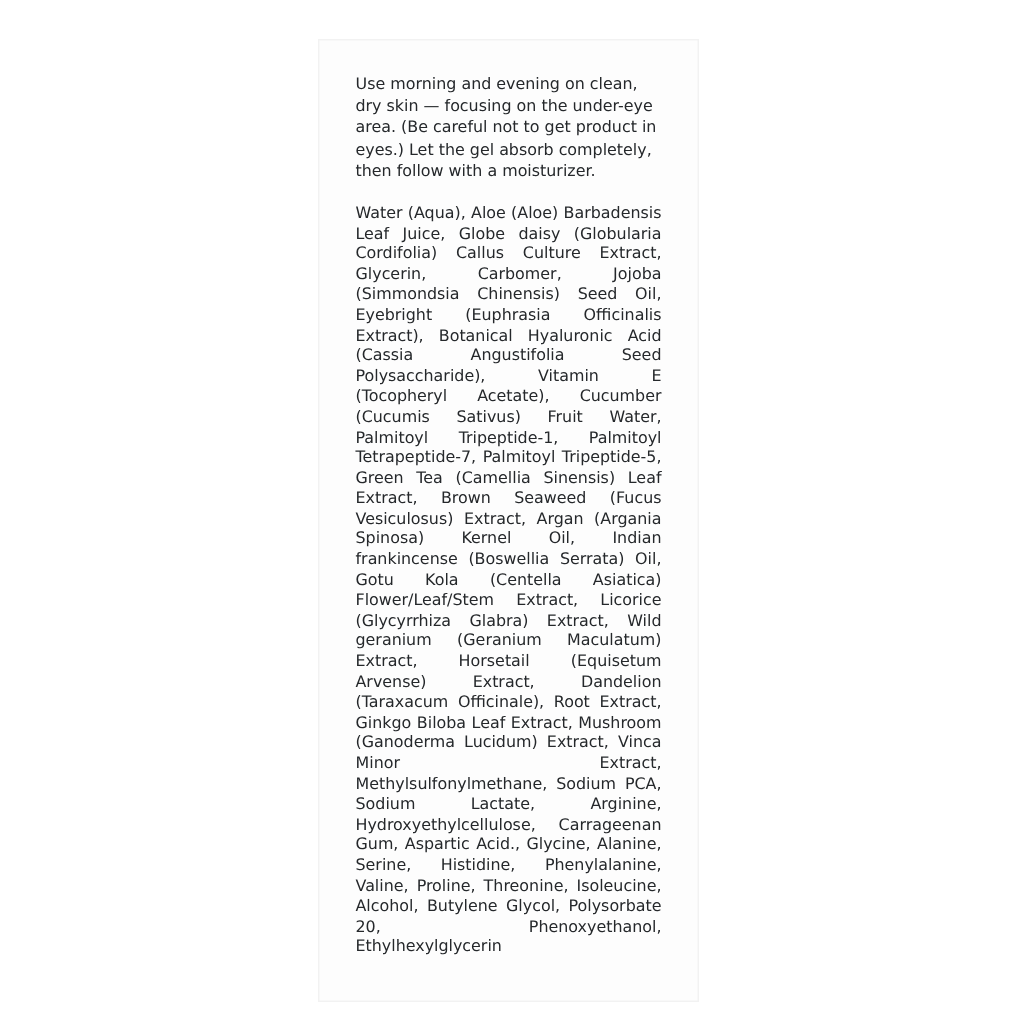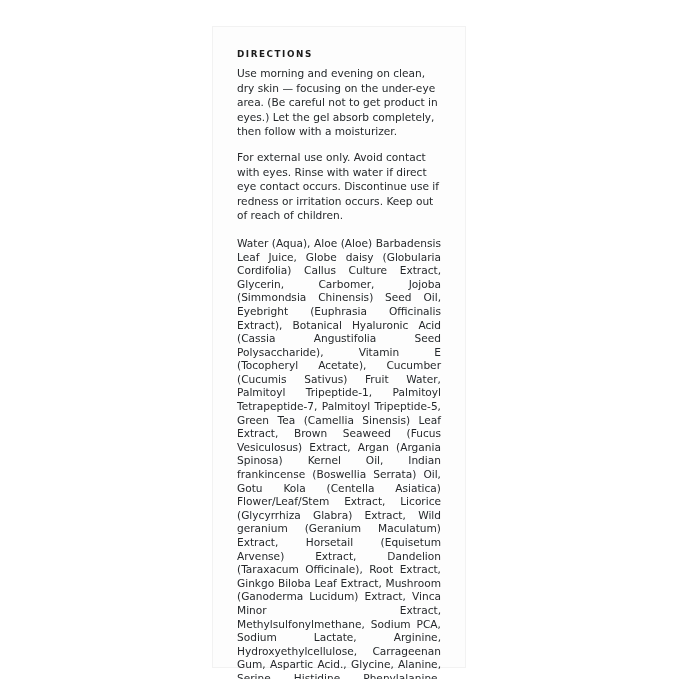--- a/index.html
+++ b/index.html
@@ -65,23 +65,21 @@
   }
 </style>
 </head>
 <body>
 
 <div id="page">
   <div id="label-panel">
     <div id="label-inner">
 
       <div class="directions-block">
-        <h2 class="section-title">DIRECTIONS</h2>
         <p class="body-text">Use morning and evening on clean, dry skin — focusing on the under-eye area. (Be careful not to get product in eyes.) Let the gel absorb completely, then follow with a moisturizer.</p>
-        <p class="body-text">For external use only. Avoid contact with eyes. Rinse with water if direct eye contact occurs. Discontinue use if redness or irritation occurs. Keep out of reach of children.</p>
       </div>
 
       <div class="ingredients-block">
         <p class="ingredients-text">Water (Aqua), Aloe (Aloe) Barbadensis Leaf Juice, Globe daisy (Globularia Cordifolia) Callus Culture Extract, Glycerin, Carbomer, Jojoba (Simmondsia Chinensis) Seed Oil, Eyebright (Euphrasia Officinalis Extract), Botanical Hyaluronic Acid (Cassia Angustifolia Seed Polysaccharide), Vitamin E (Tocopheryl Acetate), Cucumber (Cucumis Sativus) Fruit Water, Palmitoyl Tripeptide-1, Palmitoyl Tetrapeptide-7, Palmitoyl Tripeptide-5, Green Tea (Camellia Sinensis) Leaf Extract, Brown Seaweed (Fucus Vesiculosus) Extract, Argan (Argania Spinosa) Kernel Oil, Indian frankincense (Boswellia Serrata) Oil, Gotu Kola (Centella Asiatica) Flower/Leaf/Stem Extract, Licorice (Glycyrrhiza Glabra) Extract, Wild geranium (Geranium Maculatum) Extract, Horsetail (Equisetum Arvense) Extract, Dandelion (Taraxacum Officinale), Root Extract, Ginkgo Biloba Leaf Extract, Mushroom (Ganoderma Lucidum) Extract, Vinca Minor Extract, Methylsulfonylmethane, Sodium PCA, Sodium Lactate, Arginine, Hydroxyethylcellulose, Carrageenan Gum, Aspartic Acid., Glycine, Alanine, Serine, Histidine, Phenylalanine, Valine, Proline, Threonine, Isoleucine, Alcohol, Butylene Glycol, Polysorbate 20, Phenoxyethanol, Ethylhexylglycerin</p>
       </div>
 
     </div>
   </div>
 </div>
 

